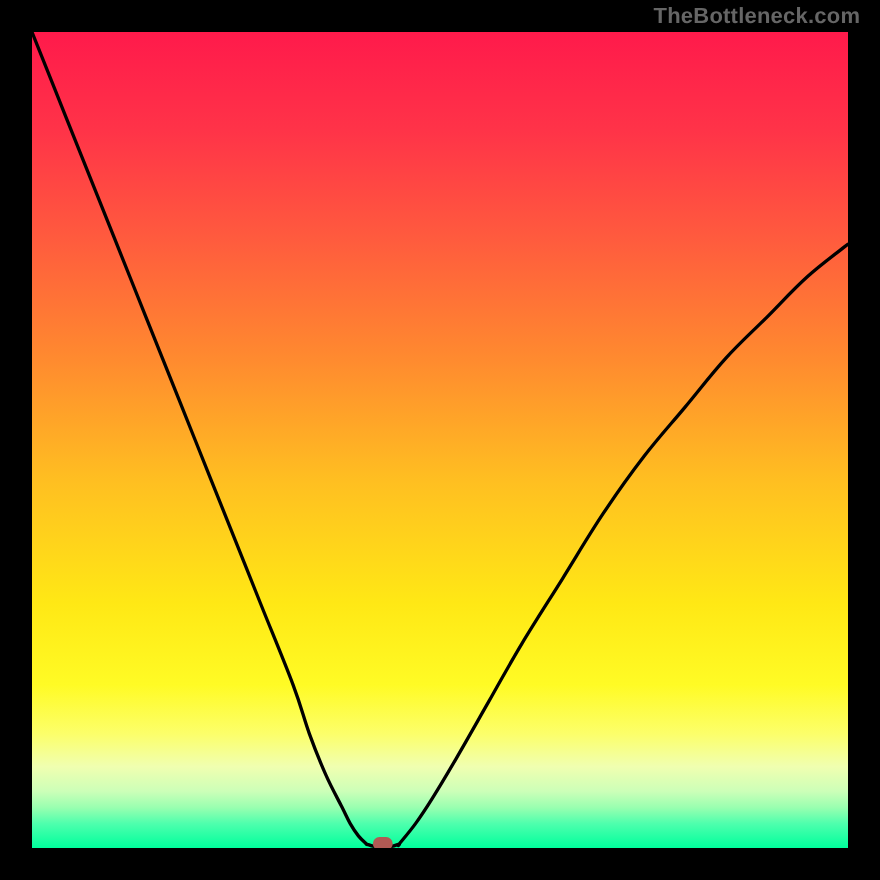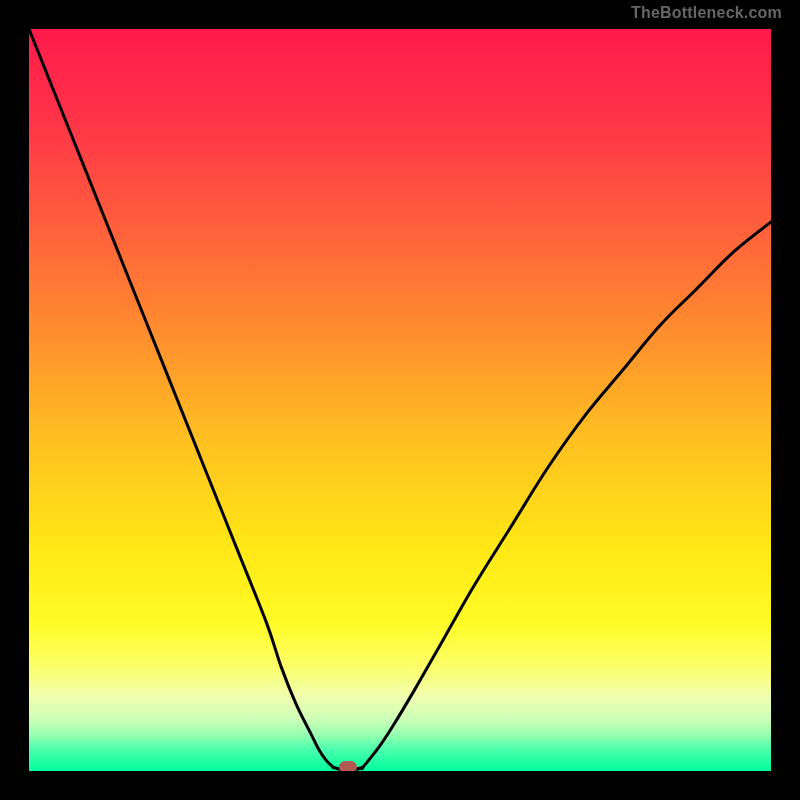--- a/index.html
+++ b/index.html
@@ -15,21 +15,21 @@
     position: relative;
     width: 800px;
     height: 800px;
     background: #000;
   }
   .watermark {
     position: absolute;
     top: 4px;
     right: 18px;
     color: #666;
-    font-size: 16px;
+    font-size: 20px;
     font-weight: 600;
     letter-spacing: 0.2px;
     z-index: 3;
     user-select: none;
   }
   .plot {
     position: absolute;
     left: 29px;
     top: 29px;
     width: 742px;

